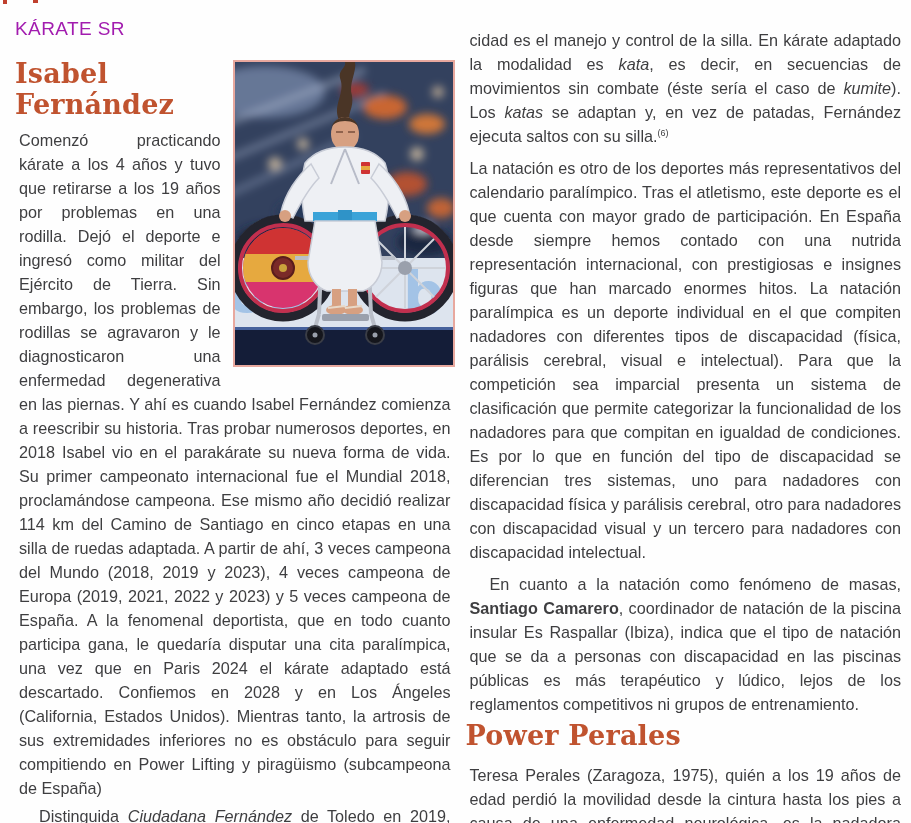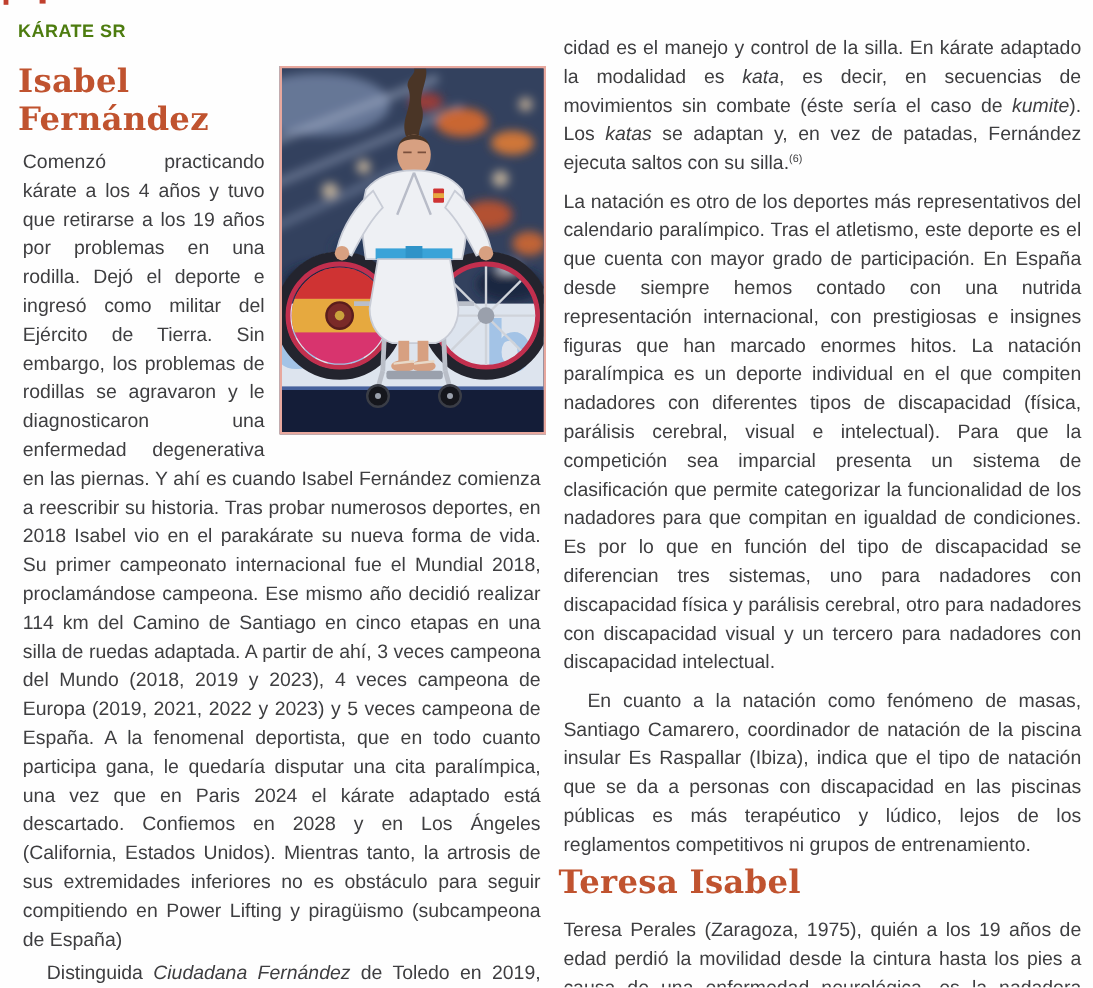--- a/index.html
+++ b/index.html
@@ -13,34 +13,34 @@
     box-sizing:border-box;
     padding:18px 6px 0 15px;
     display:flex;gap:11px;
     hyphens:auto;-webkit-hyphens:auto;
   }
   .artifact{position:absolute;background:#c0402e;}
   .artifact.a1{left:3px;top:0;width:4px;height:4px;}
   .artifact.a2{left:33px;top:0;width:5px;height:3px;}
   .col{width:440px;display:flex;flex-direction:column;}
   h2.section{
-    font-size:15px;font-weight:bold;letter-spacing:.4px;
-    color:#4d7c0f;margin:0 0 18px 0;
+    font-size:19px;font-weight:normal;letter-spacing:.4px;
+    color:#a21caf;margin:0 0 18px 0;
   }
   h3.name{
     font-family:"DejaVu Serif", serif;
     font-size:27px;font-weight:bold;color:#c0532f;
     margin:0 0 8px 0;letter-spacing:.2px;
   }
   p.body{
     font-size:16.2px;line-height:24px;text-align:justify;margin:4px;
   }
   p.indent{text-indent:20px;}
   .it{font-style:italic;}
-  .b{font-weight:normal;}
+  .b{font-weight:bold;}
   sup.fn{font-size:9px;vertical-align:super;line-height:0;}
   figure.photo{
     float:right;width:218px;height:303px;margin:2px 0 10px 12px;
     border:2px solid #e8a89e;box-sizing:content-box;padding:0;
     background:#2a3a55;
   }
   figure.photo svg{display:block;}
   .natacion-head{margin:22px 0 6px 0;}
   .p-gap{margin-top:24px;}
   .perales-head{margin:30px 0 8px 0;}
@@ -187,18 +187,18 @@
   </div>
 
   <div class="col" style="padding-top:6px;">
     <p class="body"><span>cidad es el manejo y control de la silla. En kárate adaptado la modalidad es </span><span class="it">kata</span><span>, es decir, en secuencias de movimientos sin combate (éste sería el caso de </span><span class="it">kumite</span><span>). Los </span><span class="it">katas</span><span> se adaptan y, en vez de patadas, Fernández ejecuta saltos con su silla.</span><sup class="fn">(6)</sup></p>
 
 
     <p class="body">La natación es otro de los deportes más representativos del calendario paralímpico. Tras el atletismo, este deporte es el que cuenta con mayor grado de participación. En España desde siempre hemos contado con una nutrida representación internacional, con prestigiosas e insignes figuras que han marcado enormes hitos. La natación paralímpica es un deporte individual en el que compiten nadadores con diferentes tipos de discapacidad (física, parálisis cerebral, visual e intelectual). Para que la competición sea imparcial presenta un sistema de clasificación que permite categorizar la funcionalidad de los nadadores para que compitan en igualdad de condiciones. Es por lo que en función del tipo de discapacidad se diferencian tres sistemas, uno para nadadores con discapacidad física y parálisis cerebral, otro para nadadores con discapacidad visual y un tercero para nadadores con discapacidad intelectual.</p>
 
     <p class="body indent p-gap"><span>En cuanto a la natación como fenómeno de masas, </span><span class="b">Santiago Camarero</span><span>, coordinador de natación de la piscina insular Es Raspallar (Ibiza), indica que el tipo de natación que se da a personas con discapacidad en las piscinas públicas es más terapéutico y lúdico, lejos de los reglamentos competitivos ni grupos de entrenamiento.</span></p>
 
-    <h3 class="name perales-head">Teresa Isabel</h3>
+    <h3 class="name perales-head">Power Perales</h3>
 
     <p class="body">Teresa Perales (Zaragoza, 1975), quién a los 19 años de edad perdió la movilidad desde la cintura hasta los pies a causa de una enfermedad neurológica, es la nadadora paralímpica (clases S5-SB4-SM5) más laureada de España y una de las</p>
 
   </div>
 </div>
 
 </body></html>

